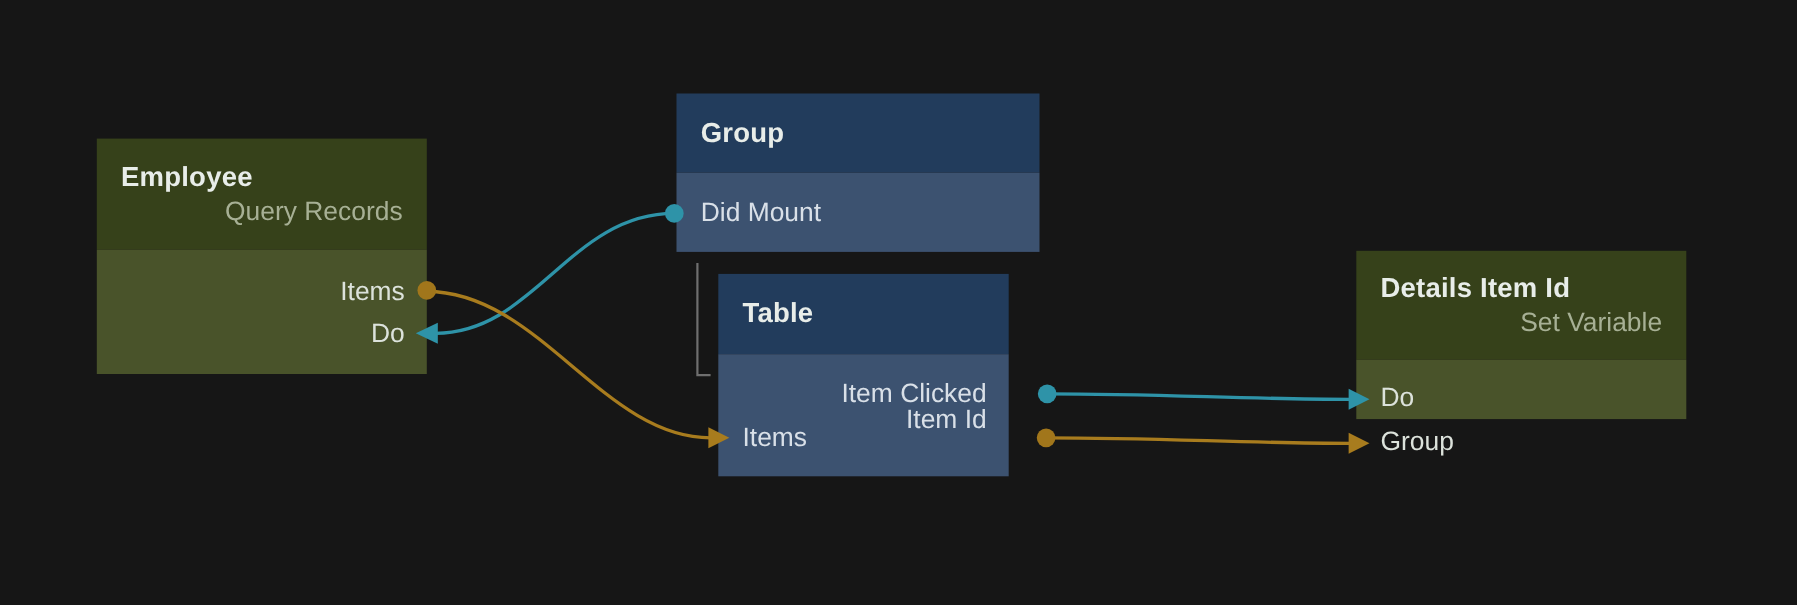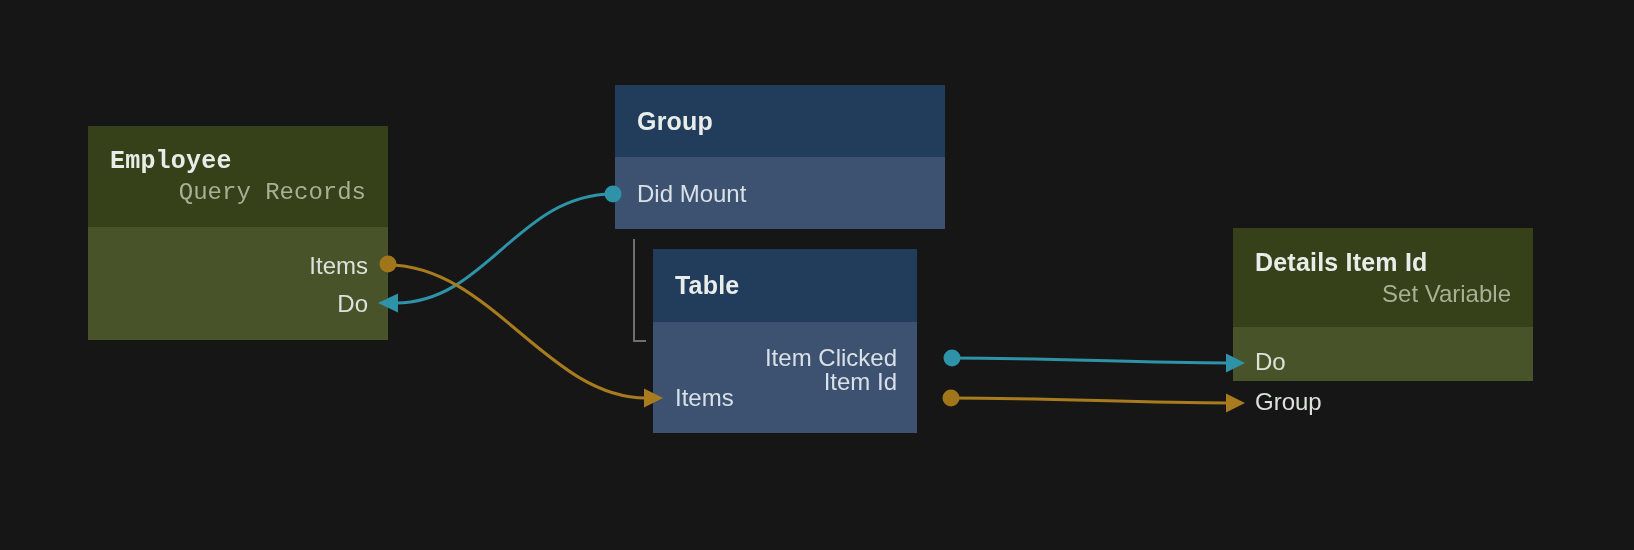--- a/index.html
+++ b/index.html
@@ -77,21 +77,21 @@
     line-height: 30px;
     white-space: nowrap;
   }
   .node-green .port { color: #DCE2DB; }
   .node-blue  .port { color: #D9E0E8; }
   .port-left  { left: 22px; }
   .port-right { right: 20px; }
 
   
   #node-employee { left: 88px;   top: 126px; width: 300px; height: 214px; }
-  #node-employee .node-header { height: 101px; font-family: Liberation Mono, monospace; }
+  #node-employee .node-header { height: 101px; }
   #node-group    { left: 615px;  top: 85px;  width: 330px; height: 144px; }
   #node-group    .node-header { height: 72px; }
   #node-table    { left: 653px;  top: 249px; width: 264px; height: 184px; }
   #node-table    .node-header { height: 73px; }
   #node-details  { left: 1233px; top: 228px; width: 300px; height: 153px; }
   #node-details  .node-header { height: 99px; }
 </style>
 </head>
 <body>
 

